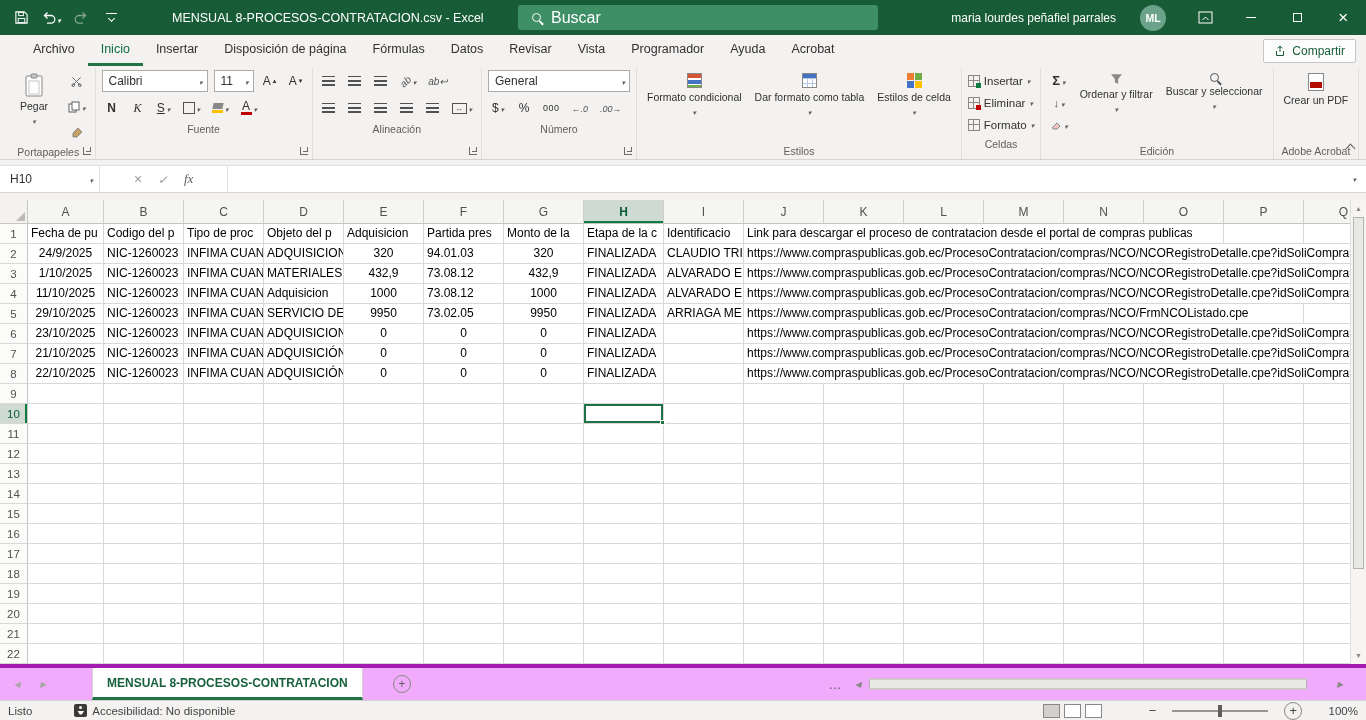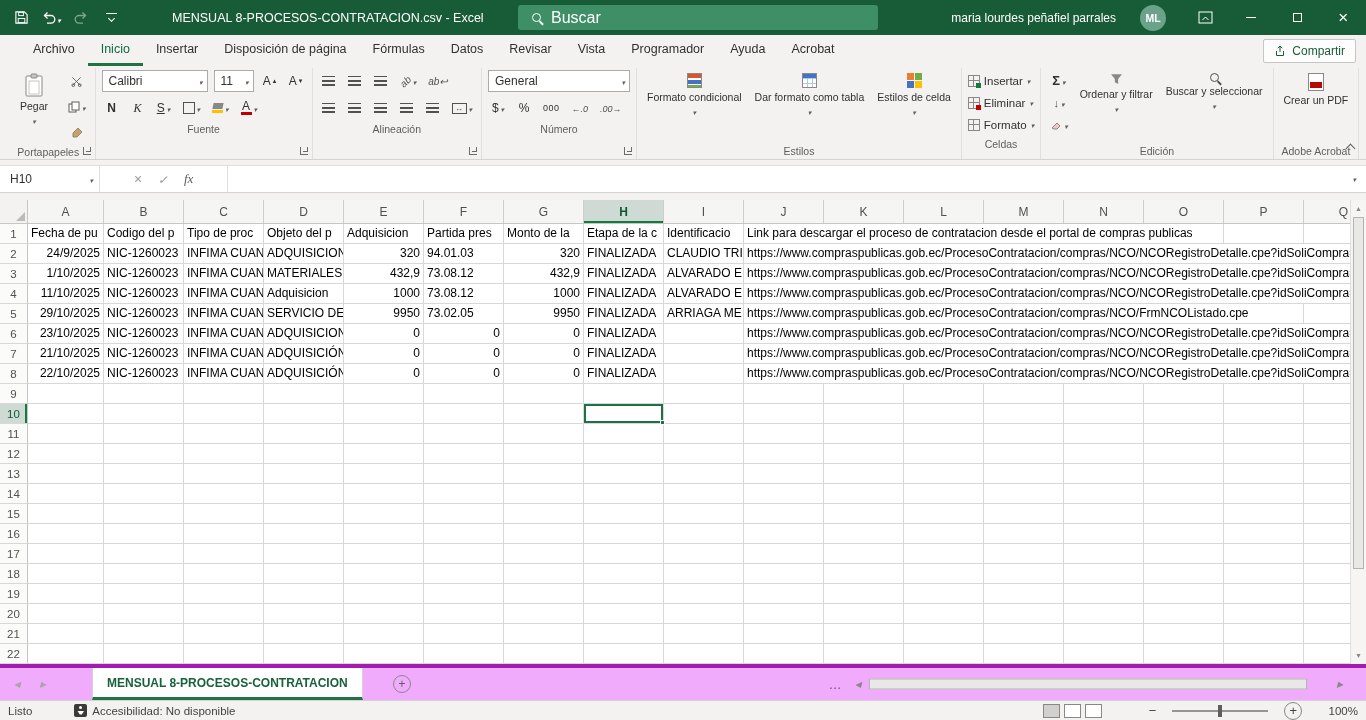--- a/index.html
+++ b/index.html
@@ -102,21 +102,21 @@
   .corner{flex:none;width:28px;height:24px;background:#F3F2F1;border-right:1px solid #C8C6C4;border-bottom:1px solid #C8C6C4;position:relative}
   .tri{position:absolute;right:2px;bottom:2px;width:0;height:0;border-bottom:9px solid #BDBBB9;border-left:9px solid rgba(0,0,0,0)}
   .hcell{flex:none;width:80px;height:24px;background:#F5F5F4;border-right:1px solid #D0CECC;border-bottom:1px solid #C8C6C4;font-size:12px;color:#50504E;display:flex;align-items:center;justify-content:center}
   .hcell.wA{width:76px}
   .hcell.hsel{background:#CEDAD3;box-shadow:inset 0 -2px 0 #107C41;color:#0B5C35;font-weight:700}
   .grow{display:flex;height:20px}
   .rnum{flex:none;width:28px;height:20px;background:#FBFBFA;border-right:1px solid #C8C6C4;border-bottom:1px solid #D8D8D8;font-size:11.5px;color:#50504E;display:flex;align-items:center;justify-content:center}
   .rnum.rsel{background:#CEDAD3;box-shadow:inset -2px 0 0 #107C41;color:#0B5C35;font-weight:400}
   .cell{flex:none;width:80px;height:20px;border-right:1px solid #D8D8D8;border-bottom:1px solid #D8D8D8;font-size:12px;line-height:19px;padding:0 3px;color:#000;white-space:nowrap;overflow:hidden;background:rgba(0,0,0,0)}
   .cell.wA{width:76px}
-  .cell.num{text-align:right}
+  .cell.num{text-align:center}
   .cell.ovf{overflow:visible;position:relative;z-index:1}
   .ovf .ctext{position:relative;z-index:2;background:#fff;display:inline-block;height:19px;padding-right:2px}
   .acell{position:relative;overflow:visible;box-shadow:inset 0 0 0 2px #1E7145}
   .handle{position:absolute;right:-2px;bottom:-2px;width:5px;height:5px;background:#1E7145;border:1px solid #fff;z-index:3}
   .vscroll{position:absolute;top:0;right:0;width:16px;height:464px;background:#F6F5F4;border-left:1px solid #E1DFDD;z-index:6}
   .varrow{position:absolute;left:0;width:15px;height:15px;display:flex;align-items:center;justify-content:center;color:#8A8886;font-size:7px}
   .varrow.up{top:1px}.varrow.down{bottom:1px}
   .varrow.up::before{content:"▲"}.varrow.down::before{content:"▼"}
   .vthumb{position:absolute;left:2px;top:17px;width:11px;height:352px;background:#E8E8E7;border:1px solid #B5B3B1}
 

